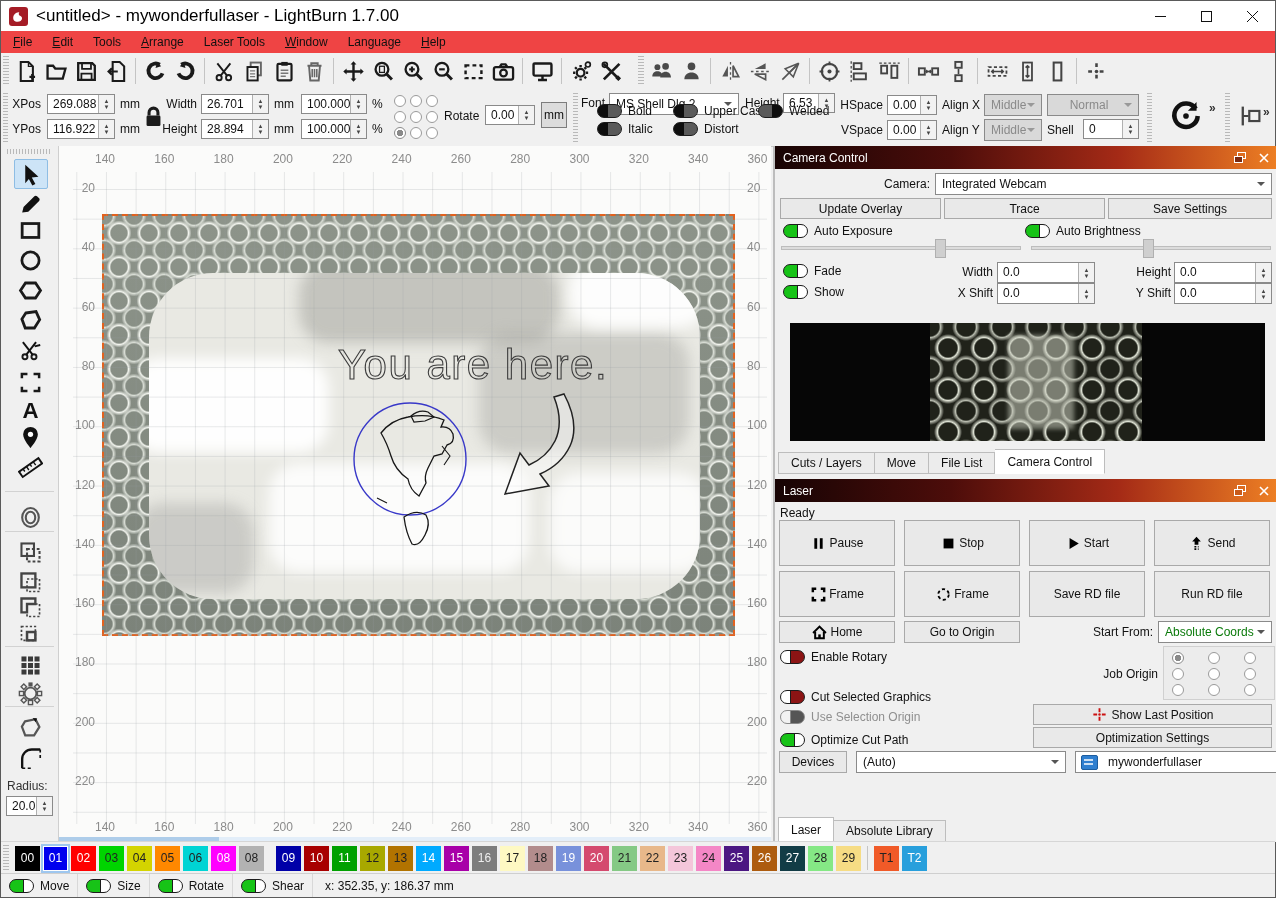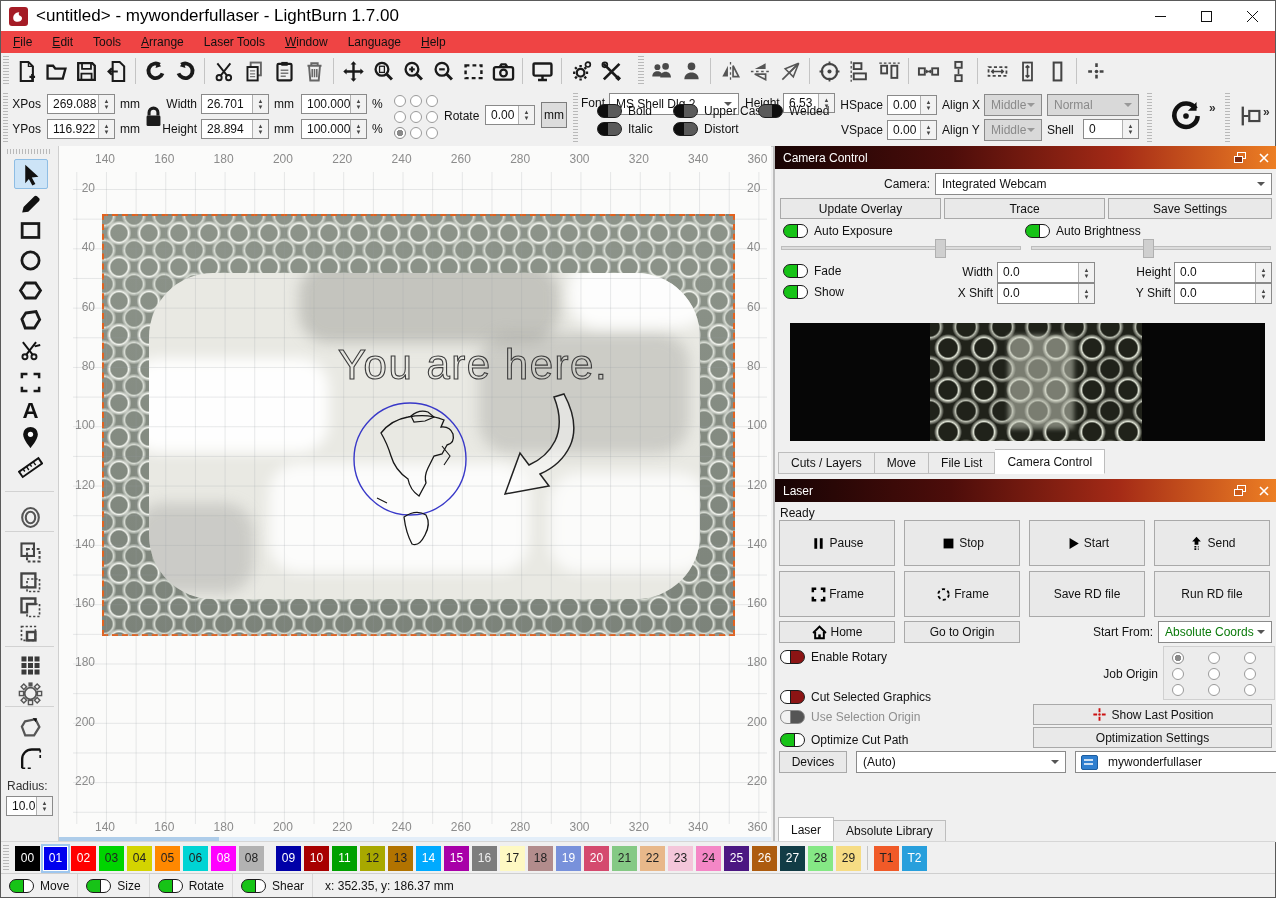--- a/index.html
+++ b/index.html
@@ -505,21 +505,21 @@
     <span class="lbl" style="left:941px;top:6px;">Align X</span>
     <div class="combo dis" style="left:983px;top:5px;width:58px;">
         <span class="cv">Middle</span>
         <span class="ca"></span>
       </div>
     <span class="lbl" style="left:941px;top:31px;">Align Y</span>
     <div class="combo dis" style="left:983px;top:30px;width:58px;">
         <span class="cv">Middle</span>
         <span class="ca"></span>
       </div>
-    <div class="combo dis" style="left:1046px;top:5px;width:92px;">
+    <div class="combo dis" style="left:1046px;top:5px;width:92px;text-align:center;">
         <span class="cv">Normal</span>
         <span class="ca"></span>
       </div>
     <span class="lbl" style="left:1046px;top:31px;">Shell</span>
     <div class="spin" style="left:1082px;top:30px;width:56px;">
         <span class="sv">0</span>
         <span class="sb">
           <i>▲</i>
           <i>▼</i>
         </span>
@@ -678,21 +678,21 @@
             <path d="M3 16h7M16 2.5V9" stroke="#111" stroke-width="1.2" stroke-dasharray="2.2 1.8"></path>
           </svg>
         </div>
         <div class="lsep" style="top: 345px;"></div>
         <div class="lsep" style="top: 385px;"></div>
         <div class="lsep" style="top: 500px;"></div>
         <div class="lsep" style="top: 560px;"></div>
       </div>
     <span class="lbl" style="left:6px;top:630px;color:#333;">Radius:</span>
     <div class="spin" style="left:5px;top:650px;width:47px;">
-        <span class="sv">10.0</span>
+        <span class="sv">20.0</span>
         <span class="sb">
           <i>▲</i>
           <i>▼</i>
         </span>
       </div>
   </div>
 
   <div class="canvas">
     <div class="overlay mesh">
       <div class="paper">

